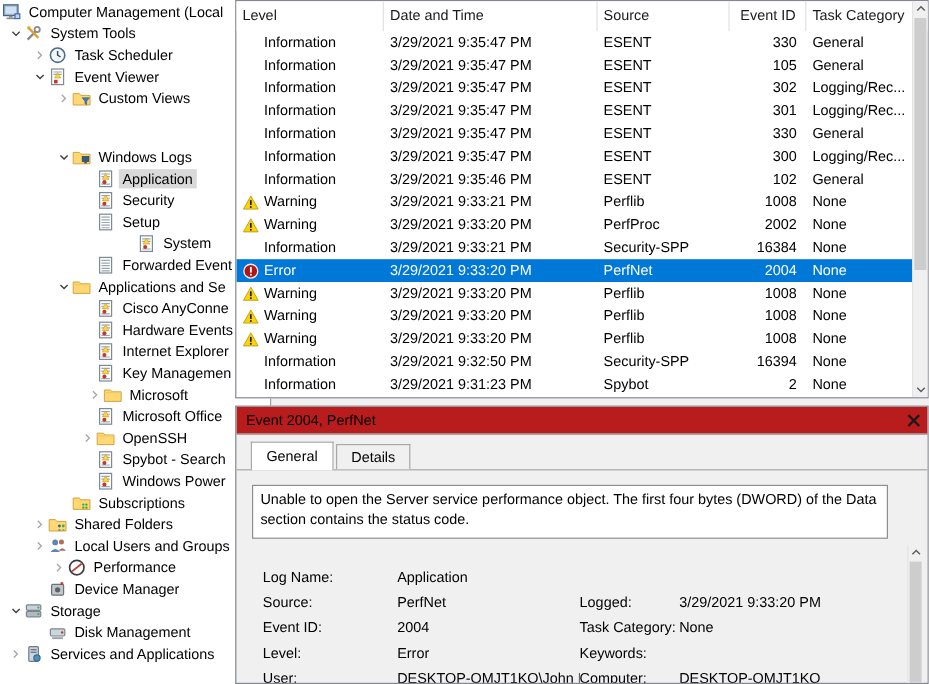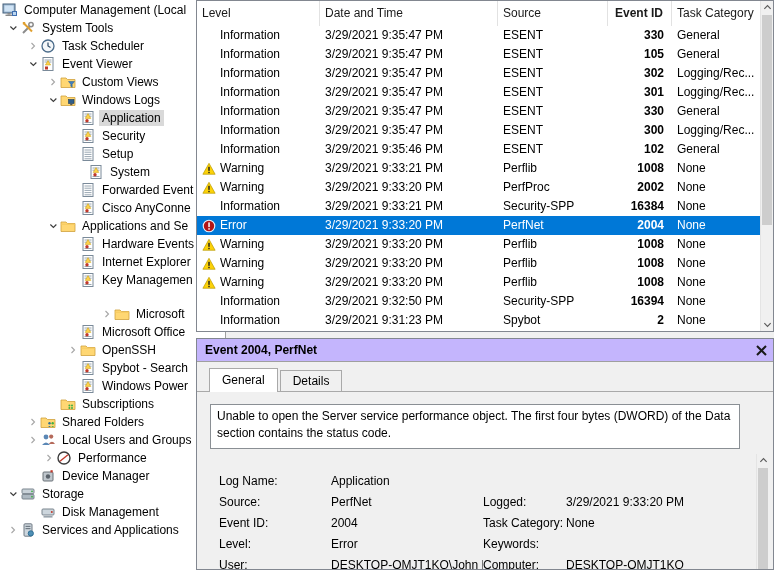--- a/index.html
+++ b/index.html
@@ -21,35 +21,35 @@
   .list-pane { position:absolute; left:196px; top:0; width:578px; height:332px; background:#fff; border:1px solid #828790; overflow:hidden; }
   .list-header { display:flex; height:25px; align-items:center; background:#fff; }
   .hcell { height:25px; line-height:25px; padding-left:5px; border-right:1px solid #e2e2e2; color:#1a1a1a; overflow:hidden; white-space:nowrap; }
   .lv-rows { position:absolute; top:25px; left:0; right:13px; }
   .lv-row { display:flex; height:19px; align-items:center; }
   .lv-row.sel { background:#0078d7; color:#fff; }
   .cell { padding-left:5px; overflow:hidden; white-space:nowrap; height:19px; line-height:19px; }
   .col-level { width:123px; flex:0 0 123px; display:flex; align-items:center; }
   .col-dt    { width:178px; flex:0 0 178px; }
   .col-src   { width:110px; flex:0 0 110px; }
-  .col-id    { width:64px;  flex:0 0 64px; text-align:right; padding-right:8px;font-weight:bold; }
+  .col-id    { width:64px;  flex:0 0 64px; text-align:right; padding-right:8px; }
   .col-task  { flex:1; }
   .lvl-icon { width:14px; height:14px; margin-right:4px; display:inline-flex; flex:0 0 14px; }
   .lvl-icon svg { width:14px; height:14px; }
 
   
   .vscroll { position:absolute; top:0; right:0; width:13px; background:#f0f0f0; border-left:1px solid #e4e4e4; }
   .vscroll.list { height:330px; }
   .sb-arrow { position:absolute; left:0; width:12px; height:13px; display:flex; align-items:center; justify-content:center; }
   .sb-arrow svg { width:9px; height:9px; }
   .sb-thumb { position:absolute; left:1px; width:10px; background:#cdcdcd; }
 
   
   .detail-pane { position:absolute; left:196px; top:338px; width:578px; height:232px; background:#f0f0f0; border:1px solid #828790; overflow:hidden; }
-  .detail-title { height:23px; background:#c4b5fd; border-bottom:1px solid #9f9f9f; line-height:22px; padding-left:8px; position:relative;font-weight:bold; }
+  .detail-title { height:23px; background:#b91c1c; border-bottom:1px solid #9f9f9f; line-height:22px; padding-left:8px; position:relative; }
   .close-x { position:absolute; right:5px; top:4px; width:14px; height:14px; display:flex; align-items:center; justify-content:center; cursor:default; }
   .close-x svg { width:11px; height:11px; }
   .tab-strip { height:30px; padding:7px 0 0 12px; border-bottom:1px solid #a9a9a9; display:flex; align-items:flex-end; }
   .tab { border:1px solid #a9a9a9; border-bottom:none; background:#f0f0f0; padding:3px 12px 3px 12px; margin-right:2px; line-height:14px; }
   .tab.active { background:#fff; margin-bottom:-1px; padding-bottom:5px; padding-top:4px; }
   .detail-content { position:relative; height:177px; }
   .msg-box { position:absolute; left:13px; top:12px; width:530px; height:45px; background:#fff; border:1px solid #8a8f94; padding:3px 6px; line-height:17px; overflow:hidden; }
   .fields { position:absolute; left:22px; top:79px; right:20px; }
   .field-row { display:grid; grid-template-columns:112px 152px 83px 1fr; height:21px; line-height:21px; white-space:nowrap; }
   .fval { overflow:hidden; }
@@ -129,21 +129,21 @@
           </svg>
         </span>
         <span class="tree-icon">
           <svg viewBox="0 0 16 16">
             <path d="M1 4 h5 l1.5 1.5 H15 v8 H1 z" fill="#ffd773" stroke="#cfa13c" stroke-width="0.8"></path>
             <path d="M8.5 7.5 h6 l-2.3 2.8 v3 l-1.4 -1 v-2 z" fill="#3f7fbf" stroke="#2a5a8a" stroke-width="0.5"></path>
           </svg>
         </span>
         <span class="tree-label">Custom Views</span>
       </div>
-      <div class="tree-row" style="padding-left: 46px;">
+      <div class="tree-row" style="padding-left: 46px; margin-top: 31px;">
         <span class="tree-arrow">
           <svg viewBox="0 0 16 16">
             <path d="M4.5 6 L8.5 10 L12.5 6" fill="none" stroke="#3c3c3c" stroke-width="1.5"></path>
           </svg>
         </span>
         <span class="tree-icon">
           <svg viewBox="0 0 16 16">
             <path d="M1 4 h5 l1.5 1.5 H15 v8 H1 z" fill="#ffd773" stroke="#cfa13c" stroke-width="0.8"></path>
             <rect x="8.5" y="7.5" width="5.5" height="4" fill="#2f5d8a" stroke="#1d3d5c" stroke-width="0.6"></rect>
             <rect x="10.2" y="11.8" width="2.2" height="1.4" fill="#555"></rect>
@@ -186,21 +186,21 @@
             <rect x="3" y="1.5" width="10" height="13" fill="#fff" stroke="#7a8a99"></rect>
             <line x1="4.5" y1="4" x2="11.5" y2="4" stroke="#9aa7b2"></line>
             <line x1="4.5" y1="6.2" x2="11.5" y2="6.2" stroke="#9aa7b2"></line>
             <line x1="4.5" y1="8.4" x2="11.5" y2="8.4" stroke="#9aa7b2"></line>
             <line x1="4.5" y1="10.6" x2="11.5" y2="10.6" stroke="#9aa7b2"></line>
             <line x1="4.5" y1="12.8" x2="11.5" y2="12.8" stroke="#9aa7b2"></line>
           </svg>
         </span>
         <span class="tree-label">Setup</span>
       </div>
-      <div class="tree-row" style="padding-left: 74px;">
+      <div class="tree-row" style="padding-left: 100px;">
         <span class="tree-arrow"></span>
         <span class="tree-icon">
           <svg viewBox="0 0 16 16">
             <rect x="3" y="1.5" width="10" height="13" fill="#fff" stroke="#7a8a99"></rect>
             <line x1="4.5" y1="4" x2="11.5" y2="4" stroke="#9aa7b2"></line>
             <line x1="4.5" y1="6.2" x2="11.5" y2="6.2" stroke="#9aa7b2"></line>
             <line x1="4.5" y1="12.5" x2="11.5" y2="12.5" stroke="#9aa7b2"></line>
             <polygon points="8,3.6 10.8,8.4 5.2,8.4" fill="#ffd24d" stroke="#c79a00" stroke-width="0.5"></polygon>
             <circle cx="7" cy="10.8" r="1.7" fill="#c0392b"></circle>
           </svg>
@@ -214,34 +214,20 @@
             <rect x="3" y="1.5" width="10" height="13" fill="#fff" stroke="#7a8a99"></rect>
             <line x1="4.5" y1="4" x2="11.5" y2="4" stroke="#9aa7b2"></line>
             <line x1="4.5" y1="6.2" x2="11.5" y2="6.2" stroke="#9aa7b2"></line>
             <line x1="4.5" y1="8.4" x2="11.5" y2="8.4" stroke="#9aa7b2"></line>
             <line x1="4.5" y1="10.6" x2="11.5" y2="10.6" stroke="#9aa7b2"></line>
             <line x1="4.5" y1="12.8" x2="11.5" y2="12.8" stroke="#9aa7b2"></line>
           </svg>
         </span>
         <span class="tree-label">Forwarded Event</span>
       </div>
-      <div class="tree-row" style="padding-left: 66px;">
-        <span class="tree-arrow"></span>
-        <span class="tree-icon">
-          <svg viewBox="0 0 16 16">
-            <rect x="3" y="1.5" width="10" height="13" fill="#fff" stroke="#7a8a99"></rect>
-            <line x1="4.5" y1="4" x2="11.5" y2="4" stroke="#9aa7b2"></line>
-            <line x1="4.5" y1="6.2" x2="11.5" y2="6.2" stroke="#9aa7b2"></line>
-            <line x1="4.5" y1="12.5" x2="11.5" y2="12.5" stroke="#9aa7b2"></line>
-            <polygon points="8,3.6 10.8,8.4 5.2,8.4" fill="#ffd24d" stroke="#c79a00" stroke-width="0.5"></polygon>
-            <circle cx="7" cy="10.8" r="1.7" fill="#c0392b"></circle>
-          </svg>
-        </span>
-        <span class="tree-label">Cisco AnyConne</span>
-      </div>
       <div class="tree-row" style="padding-left: 46px;">
         <span class="tree-arrow">
           <svg viewBox="0 0 16 16">
             <path d="M4.5 6 L8.5 10 L12.5 6" fill="none" stroke="#3c3c3c" stroke-width="1.5"></path>
           </svg>
         </span>
         <span class="tree-icon">
           <svg viewBox="0 0 16 16">
             <path d="M1 4 h5 l1.5 1.5 H15 v8 H1 z" fill="#ffd773" stroke="#cfa13c" stroke-width="0.8"></path>
             <path d="M1 6.2 h14" stroke="#f5c85e" stroke-width="1"></path>
@@ -254,20 +240,34 @@
         <span class="tree-icon">
           <svg viewBox="0 0 16 16">
             <rect x="3" y="1.5" width="10" height="13" fill="#fff" stroke="#7a8a99"></rect>
             <line x1="4.5" y1="4" x2="11.5" y2="4" stroke="#9aa7b2"></line>
             <line x1="4.5" y1="6.2" x2="11.5" y2="6.2" stroke="#9aa7b2"></line>
             <line x1="4.5" y1="12.5" x2="11.5" y2="12.5" stroke="#9aa7b2"></line>
             <polygon points="8,3.6 10.8,8.4 5.2,8.4" fill="#ffd24d" stroke="#c79a00" stroke-width="0.5"></polygon>
             <circle cx="7" cy="10.8" r="1.7" fill="#c0392b"></circle>
           </svg>
         </span>
+        <span class="tree-label">Cisco AnyConne</span>
+      </div>
+      <div class="tree-row" style="padding-left: 66px;">
+        <span class="tree-arrow"></span>
+        <span class="tree-icon">
+          <svg viewBox="0 0 16 16">
+            <rect x="3" y="1.5" width="10" height="13" fill="#fff" stroke="#7a8a99"></rect>
+            <line x1="4.5" y1="4" x2="11.5" y2="4" stroke="#9aa7b2"></line>
+            <line x1="4.5" y1="6.2" x2="11.5" y2="6.2" stroke="#9aa7b2"></line>
+            <line x1="4.5" y1="12.5" x2="11.5" y2="12.5" stroke="#9aa7b2"></line>
+            <polygon points="8,3.6 10.8,8.4 5.2,8.4" fill="#ffd24d" stroke="#c79a00" stroke-width="0.5"></polygon>
+            <circle cx="7" cy="10.8" r="1.7" fill="#c0392b"></circle>
+          </svg>
+        </span>
         <span class="tree-label">Hardware Events</span>
       </div>
       <div class="tree-row" style="padding-left: 66px;">
         <span class="tree-arrow"></span>
         <span class="tree-icon">
           <svg viewBox="0 0 16 16">
             <rect x="3" y="1.5" width="10" height="13" fill="#fff" stroke="#7a8a99"></rect>
             <line x1="4.5" y1="4" x2="11.5" y2="4" stroke="#9aa7b2"></line>
             <line x1="4.5" y1="6.2" x2="11.5" y2="6.2" stroke="#9aa7b2"></line>
             <line x1="4.5" y1="12.5" x2="11.5" y2="12.5" stroke="#9aa7b2"></line>
@@ -284,21 +284,21 @@
             <rect x="3" y="1.5" width="10" height="13" fill="#fff" stroke="#7a8a99"></rect>
             <line x1="4.5" y1="4" x2="11.5" y2="4" stroke="#9aa7b2"></line>
             <line x1="4.5" y1="6.2" x2="11.5" y2="6.2" stroke="#9aa7b2"></line>
             <line x1="4.5" y1="12.5" x2="11.5" y2="12.5" stroke="#9aa7b2"></line>
             <polygon points="8,3.6 10.8,8.4 5.2,8.4" fill="#ffd24d" stroke="#c79a00" stroke-width="0.5"></polygon>
             <circle cx="7" cy="10.8" r="1.7" fill="#c0392b"></circle>
           </svg>
         </span>
         <span class="tree-label">Key Managemen</span>
       </div>
-      <div class="tree-row" style="padding-left: 100px; margin-top: 16px;">
+      <div class="tree-row" style="padding-left: 72px;">
         <span class="tree-arrow">
           <svg viewBox="0 0 16 16">
             <path d="M6 4 L10 8 L6 12" fill="none" stroke="#a6a6a6" stroke-width="1.5"></path>
           </svg>
         </span>
         <span class="tree-icon">
           <svg viewBox="0 0 16 16">
             <path d="M1 4 h5 l1.5 1.5 H15 v8 H1 z" fill="#ffd773" stroke="#cfa13c" stroke-width="0.8"></path>
             <path d="M1 6.2 h14" stroke="#f5c85e" stroke-width="1"></path>
           </svg>

